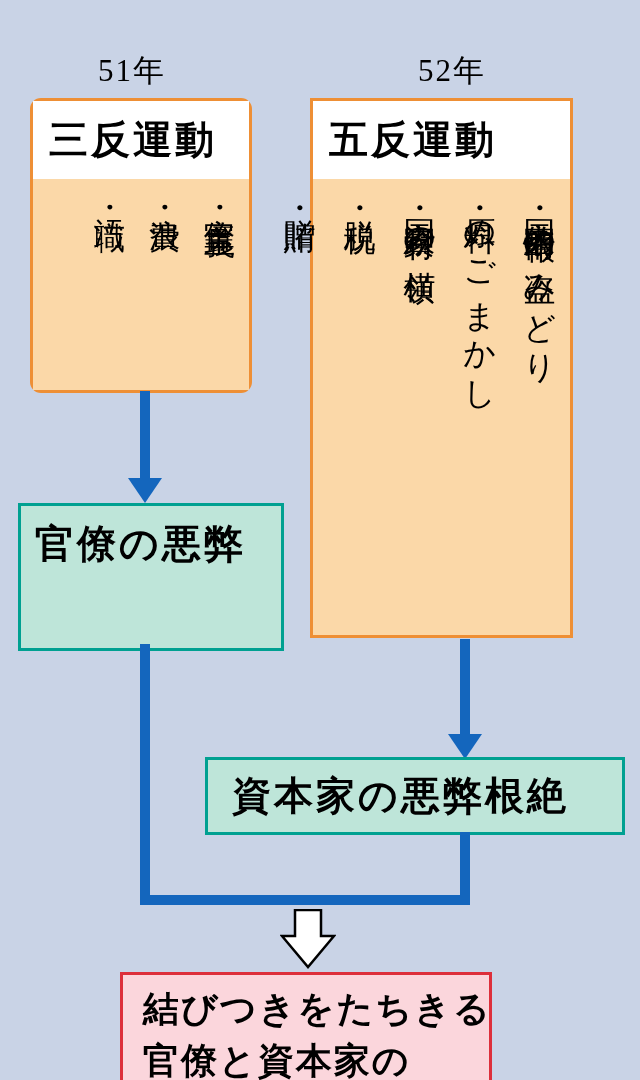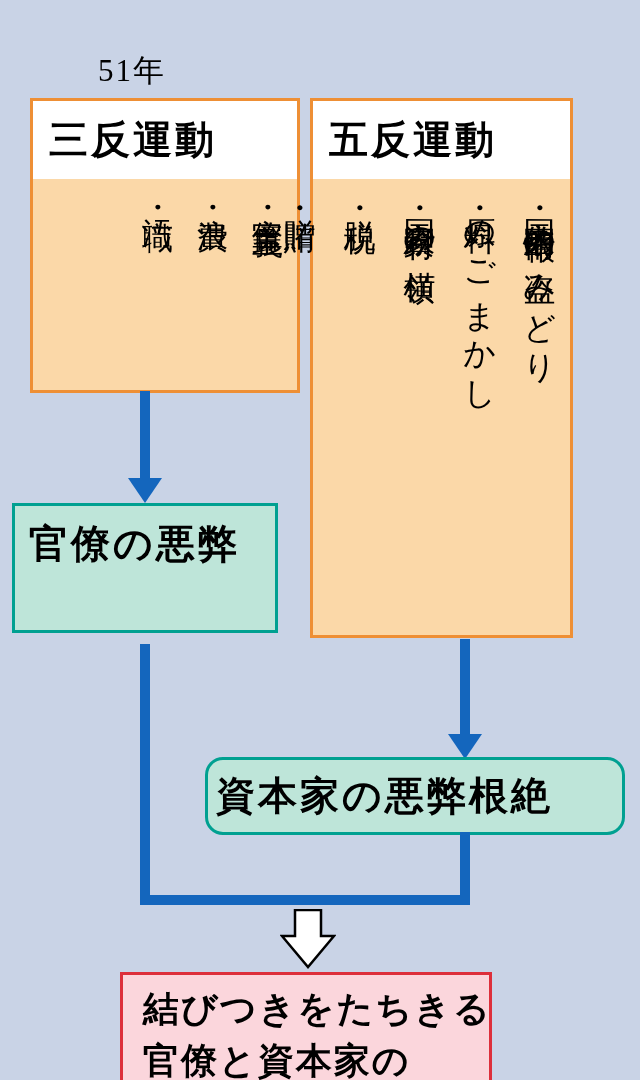--- a/index.html
+++ b/index.html
@@ -23,21 +23,21 @@
   }
   .year-left { left:98px; top:20px; }
   .year-right { left:418px; top:20px; }
 
   .campaign-box {
     position:absolute;
     border:3px solid #ee8f35;
     background:#ffffff;
     box-sizing:border-box;
   }
-  .campaign-left { left:30px; top:68px; width:270px; height:295px; }
+  .campaign-left { left:30px; top:68px; width:222px; height:295px;border-radius:11px; }
   .campaign-right { left:310px; top:68px; width:263px; height:540px;text-decoration:underline; }
 
   .campaign-title {
     position:absolute; left:0; top:0; right:0; height:78px;
     background:#ffffff;
     display:flex; align-items:center;
     padding-left:16px;
     font-size:39px; font-weight:600;
     letter-spacing:3px;
     box-sizing:border-box;
@@ -77,22 +77,22 @@
 
   .result-box {
     position:absolute;
     border:3px solid #00a091;
     background:#bee5d9;
     box-sizing:border-box;
     font-size:39px; font-weight:600;
     letter-spacing:3px;
     line-height:1.35;
   }
-  .result-left  { left:12px; top:473px; width:266px; height:130px; padding:12px 0 0 14px; }
-  .result-right { left:205px; top:727px; width:420px; height:78px; display:flex; align-items:center; padding-left:8px;border-radius:18px; }
+  .result-left  { left:18px; top:473px; width:266px; height:148px; padding:12px 0 0 14px; }
+  .result-right { left:205px; top:727px; width:420px; height:78px; display:flex; align-items:center; padding-left:24px; }
 
   .merge-arrow { position:absolute; left:280px; top:879px; }
 
   .conclusion-box {
     position:absolute;
     left:120px; top:942px; width:372px; height:116px;
     border:3px solid #dd2f3b;
     background:#fbd6dc;
     box-sizing:border-box;
     font-size:36px; font-weight:600;
@@ -101,20 +101,21 @@
     padding:8px 0 0 20px;
   }
   .nowrap { white-space:nowrap; }
 </style>
 </head>
 <body>
 
 <div class="canvas">
 
   <div class="year year-left">51年</div>
+  <div class="year year-right">52年</div>
 
   <div class="campaign-box campaign-left">
     <div class="campaign-title">三反運動</div>
     <div class="campaign-body">
       <div class="vitem">・官僚主義</div>
       <div class="vitem">・浪費</div>
       <div class="vitem">・汚職</div>
     </div>
   </div>
 

